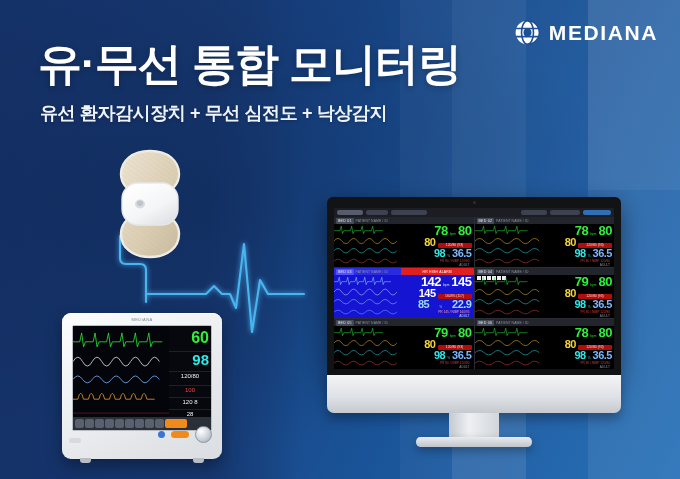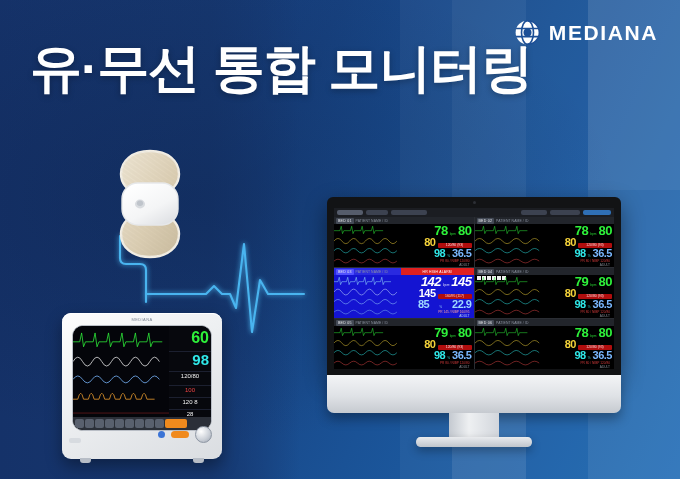--- a/index.html
+++ b/index.html
@@ -12,36 +12,36 @@
   
   .bg-base{position:absolute;inset:0;background:linear-gradient(115deg,#14336e 0%,#17417f 38%,#1a5296 62%,#1f6bb5 100%);}
   .band{position:absolute;top:0;bottom:0;}
   .bg-vig{position:absolute;inset:0;background:radial-gradient(ellipse at 28% 42%,rgba(10,28,66,0.30) 0%,rgba(10,28,66,0) 62%);}
   .bg-left-dark{position:absolute;left:0;top:0;bottom:0;width:300px;background:linear-gradient(90deg,#153269 0%,#16376f 70%,rgba(22,55,111,0) 100%);}
 
   
   .logo-wrap{position:absolute;right:22px;top:20px;display:flex;align-items:center;gap:9px;}
   .logo-mark{width:25px;height:25px;flex:0 0 auto;}
   .logo-text{color:#ffffff;font-size:21px;font-weight:bold;letter-spacing:1.6px;line-height:1;}
-  .title{position:absolute;left:30px;top:40px;color:#ffffff;font-size:52px;font-weight:bold;letter-spacing:-1px;line-height:1.1;white-space:nowrap;text-shadow:0 2px 6px rgba(0,0,0,.28);}
+  .title{position:absolute;left:38px;top:40px;color:#ffffff;font-size:44px;font-weight:bold;letter-spacing:-1px;line-height:1.1;white-space:nowrap;text-shadow:0 2px 6px rgba(0,0,0,.28);}
   .subtitle{position:absolute;left:40px;top:101px;color:#eef4ff;font-size:18px;font-weight:bold;letter-spacing:-.4px;white-space:nowrap;text-shadow:0 1px 3px rgba(0,0,0,.25);}
 
   
   .ecg-svg{position:absolute;left:118px;top:236px;width:260px;height:110px;overflow:visible;}
 
   
   .patch{position:absolute;left:108px;top:148px;width:84px;height:112px;}
 
   
   .bedside{position:absolute;left:62px;top:313px;width:160px;height:146px;}
   .bed-body{position:absolute;inset:0;border-radius:9px;
     background:linear-gradient(150deg,#fdfdfd 0%,#eef0f2 42%,#dadde1 100%);
     box-shadow:0 7px 16px rgba(0,0,0,.36), inset 0 1px 0 #ffffff;}
   .bed-brand{position:absolute;left:0;right:0;top:4px;text-align:center;font-size:4px;color:#7e8794;letter-spacing:.4px;}
-  .bed-screen{position:absolute;left:10px;top:12px;right:10px;height:106px;background:#05060a;border-radius:11px;overflow:hidden;border:1px solid #b9bec6;}
+  .bed-screen{position:absolute;left:10px;top:12px;right:10px;height:106px;background:#05060a;border-radius:2px;overflow:hidden;border:1px solid #b9bec6;}
   .bed-grid{position:absolute;left:0;top:0;right:42px;bottom:13px;}
   .bed-vitals{position:absolute;right:0;top:0;width:42px;bottom:13px;background:#07080d;}
   .bv-row{border-bottom:1px solid #1c2030;padding:0 2px;}
   .bv-hr{color:#2ef03a;font-size:16px;font-weight:bold;text-align:right;line-height:1;padding-top:4px;}
   .bv-spo{color:#2fe8e8;font-size:15px;font-weight:bold;text-align:right;line-height:1;}
   .bv-nibp{color:#f2f2f2;font-size:6px;text-align:center;line-height:1.35;}
   .bv-nibp2{color:#ef4444;font-size:6px;text-align:center;line-height:1.35;}
   .bv-rr{color:#f5d33a;font-size:9px;font-weight:bold;text-align:right;line-height:1;}
   .bed-toolbar{position:absolute;left:0;right:0;bottom:0;height:13px;background:#2b2f38;display:flex;align-items:center;gap:1px;padding:0 2px;}
   .tb-ico{width:9px;height:9px;border-radius:2px;background:#59606e;flex:0 0 auto;}
@@ -81,21 +81,21 @@
      display:flex;align-items:center;justify-content:center;letter-spacing:.2px;}
   .pb-body{flex:1;display:flex;min-height:0;}
   .pb-waves{flex:1;position:relative;min-width:0;}
   .pb-nums{width:74px;flex:0 0 auto;display:flex;flex-direction:column;justify-content:center;padding-right:2px;}
   .nrow{display:flex;align-items:flex-end;justify-content:flex-end;gap:2px;line-height:1;}
   .nlab{font-size:3.2px;opacity:.85;padding-bottom:1px;}
   .big{font-size:13px;font-weight:bold;letter-spacing:-.5px;}
   .mid{font-size:11px;font-weight:bold;letter-spacing:-.5px;}
   .hr{color:#2ef03a;} .nibp{color:#2ef03a;} .rr{color:#f5d33a;}
   .spo2{color:#2fe8e8;} .temp{color:#7ab8ff;}
-  .pbed.alarm .hr,.pbed.alarm .nibp{color:#ffffff;font-style:italic;}
+  .pbed.alarm .hr,.pbed.alarm .nibp{color:#ffffff;}
   .pbed.alarm .rr{color:#ffffff;}
   .pbed.alarm .spo2,.pbed.alarm .temp{color:#9fd8ff;margin-left:8px;}
   .nibp-box{background:#b00d0d;color:#ffd9d9;font-size:3.4px;padding:1px 2px;border-radius:1px;text-align:center;min-width:34px;}
   .footline{font-size:3.2px;color:#d03a3a;text-align:right;padding-right:2px;}
   .footline2{font-size:3.2px;color:#8a8f99;text-align:right;padding-right:2px;}
   .pb-tags{position:absolute;left:2px;top:8px;display:flex;gap:1px;}
   .tag{width:4px;height:4px;background:#f0f0f0;}
 </style>
 </head>
 <body>
@@ -117,20 +117,21 @@
       <circle cx="20" cy="20" r="19" fill="#ffffff"></circle>
       <circle cx="20" cy="20" r="6.4" fill="#1d4f96"></circle>
       <path d="M20 1 A19 19 0 0 1 20 39" fill="none" stroke="#1d4f96" stroke-width="2.6"></path>
       <ellipse cx="20" cy="20" rx="9.6" ry="19" fill="none" stroke="#1d4f96" stroke-width="2.6"></ellipse>
       <path d="M1.7 13.5 H38.3 M1.7 26.5 H38.3" stroke="#1d4f96" stroke-width="2.6" fill="none"></path>
     </svg>
     <span class="logo-text">MEDIANA</span>
   </div>
 
   <div class="title">유·무선 통합 모니터링</div>
+  <div class="subtitle">유선 환자감시장치 + 무선 심전도 + 낙상감지</div>
 
   <svg class="ecg-svg" viewBox="0 0 260 110">
     <defs>
       <filter id="gl" x="-40%" y="-90%" width="180%" height="280%">
         <feGaussianBlur stdDeviation="2.6" result="b"></feGaussianBlur>
         <feMerge>
             <feMergeNode in="b"></feMergeNode>
             <feMergeNode in="SourceGraphic"></feMergeNode>
           </feMerge>
       </filter>

